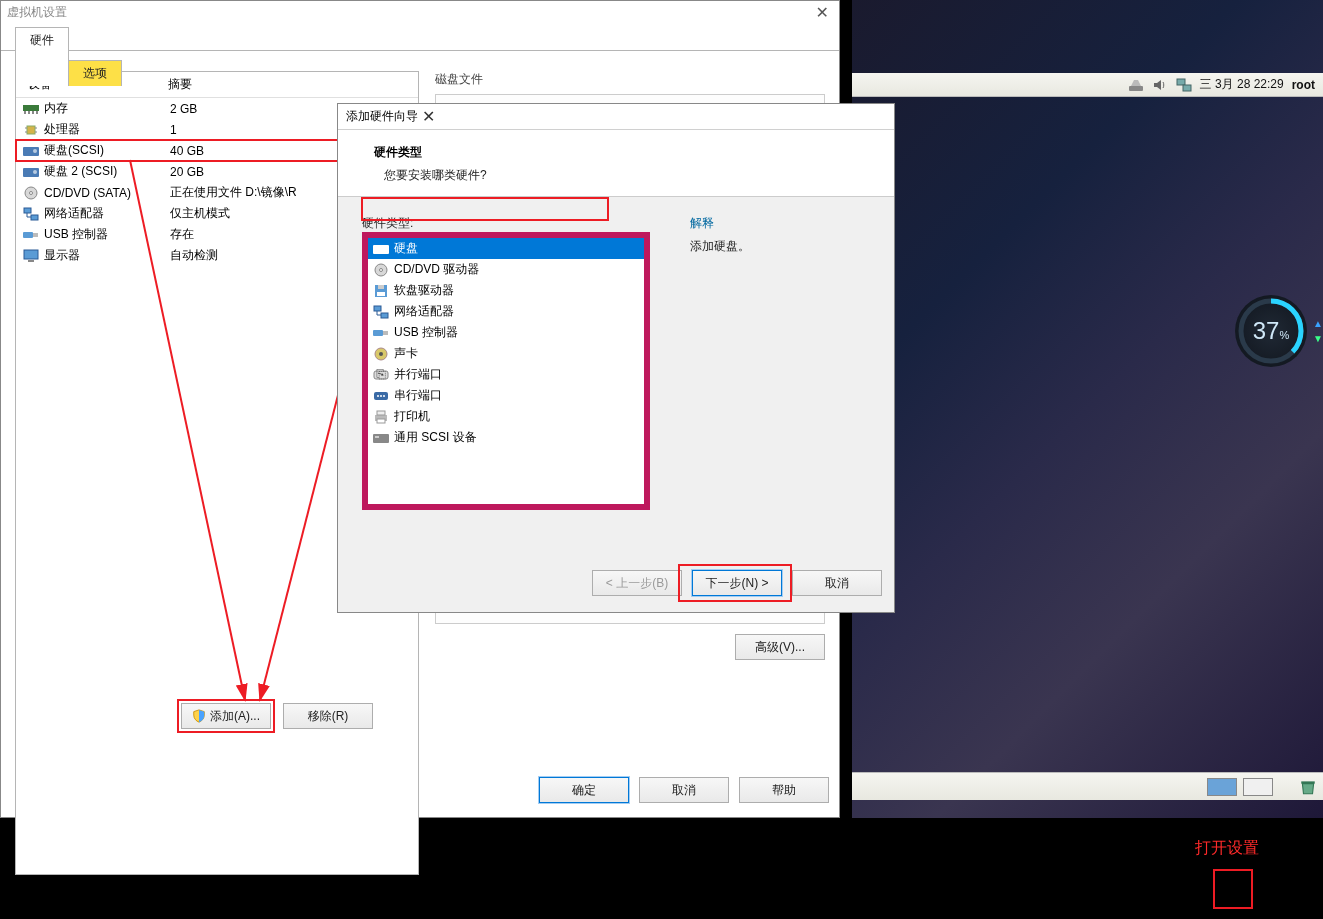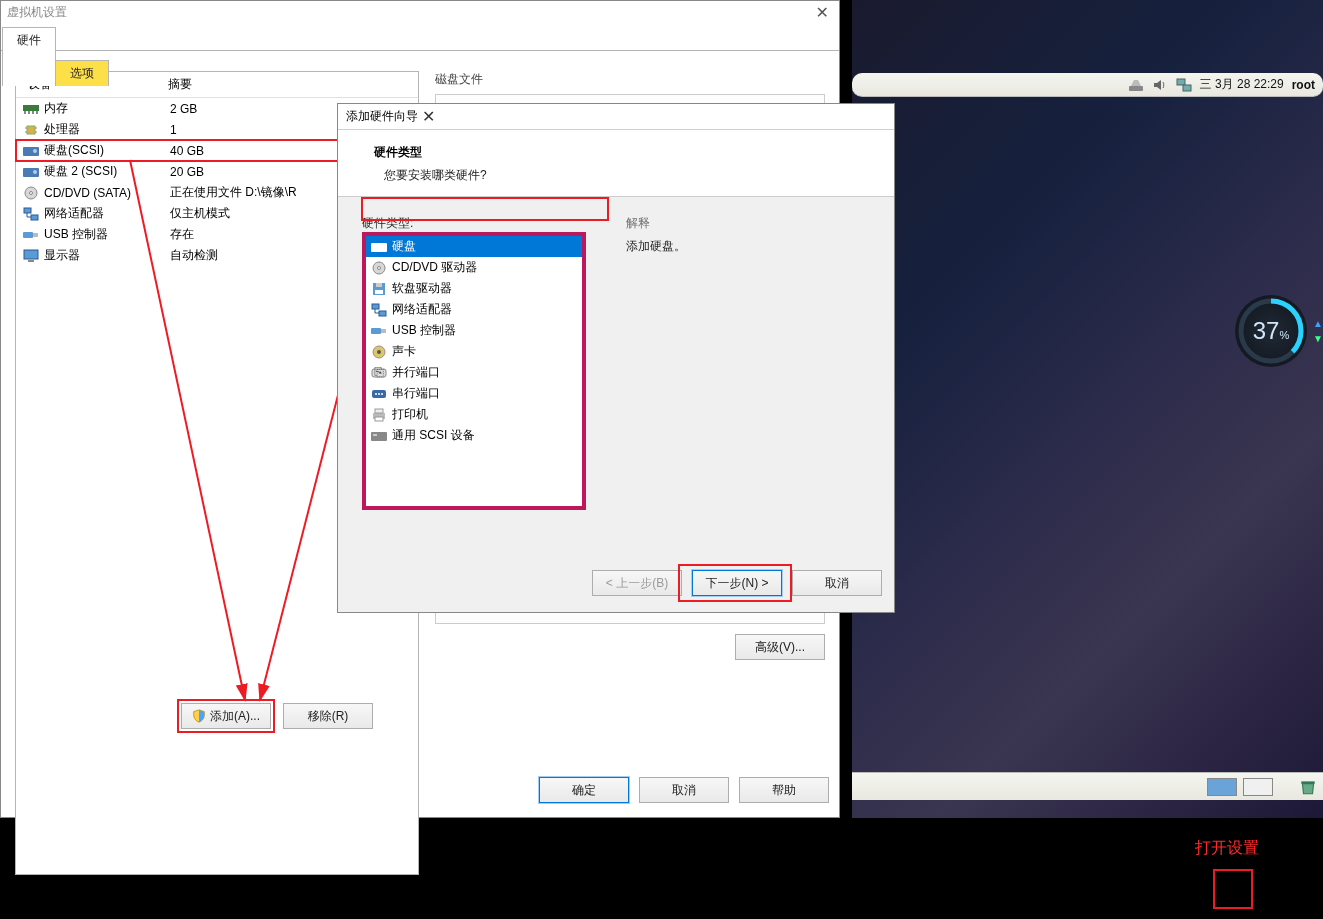--- a/index.html
+++ b/index.html
@@ -7,21 +7,21 @@
 
 
 .vm-desktop {
   position: absolute; left: 852px; top: 0; width: 471px; height: 818px;
   background: linear-gradient(135deg, #1a1a2e 0%, #16213e 30%, #2a2a4a 50%, #3a3550 70%, #1e1838 100%);
 }
 .vm-topbar {
   position: absolute; top: 73px; left: 0; right: 0; height: 24px;
   background: linear-gradient(#f5f5f0, #e8e8e0);
   border-bottom: 1px solid #bbb;
-  display: flex; align-items: center; justify-content: flex-end; gap: 8px; padding: 0 8px; border-radius: 10px;
+  display: flex; align-items: center; justify-content: flex-end; gap: 8px; padding: 0 8px;
 }
 .vm-topbar .tray-icon { width: 16px; height: 16px; display: inline-flex; align-items: center; justify-content: center; color: #555; }
 .vm-topbar .datetime { font-size: 12px; color: #111; white-space: pre; }
 .vm-topbar .user { font-size: 12px; font-weight: bold; color: #111; }
 .vm-bottombar {
   position: absolute; bottom: 18px; left: 0; right: 0; height: 28px;
   background: linear-gradient(#f5f5f0, #e8e8e0);
   border-top: 1px solid #bbb;
   display: flex; align-items: center; justify-content: flex-end; gap: 6px; padding: 0 6px;
 }
@@ -44,21 +44,21 @@
 .vm-settings {
   position: absolute; left: 0; top: 0; width: 840px; height: 818px;
   background: #fff; border: 1px solid #888;
 }
 .vm-settings .titlebar {
   height: 22px; display: flex; align-items: center; justify-content: space-between;
   padding: 0 6px; color: #888; font-size: 13px;
 }
 .vm-settings .titlebar .close { font-size: 16px; color: #555; padding: 0 4px; }
 
-.tabs { display: flex; padding-left: 1px; margin-top: 4px; }
+.tabs { display: flex; padding-left: 14px; margin-top: 4px; }
 .tab {
   border: 1px solid #b5b5b5; border-bottom: none; padding: 4px 14px;
   background: #fff; margin-right: -1px; color: #222; position: relative; z-index: 2;
 }
 .tab.active { background: #fff; }
 .tab.inactive { background: #fde047; margin-top: 33px; }
 .tab-border { position: absolute; left: 0; right: 0; top: 49px; border-top: 1px solid #b5b5b5; z-index: 1; }
 
 .settings-body { position: absolute; top: 56px; left: 14px; right: 14px; bottom: 56px; }
 .device-panel {
@@ -99,26 +99,26 @@
   height: 26px; background: #fff; border-bottom: 1px solid #d0d0d0;
   display: flex; align-items: center; justify-content: flex-start; padding: 0 8px;
 }
 .wizard .wtitle .close { font-size: 16px; color: #333; padding: 0 4px; }
 .wizard .wheader { background: #fff; padding: 14px 20px 12px 28px; border-bottom: 1px solid #ccc; }
 .wizard .wheader .h1 { font-weight: bold; color: #000; margin-bottom: 6px; margin-left: 8px; }
 .wizard .wheader .h2 { color: #222; padding-left: 18px; }
 .wizard .wbody { padding: 18px 24px 0 24px; display: flex; gap: 40px; }
 .wizard .listlabel { color: #222; }
 .wizard .hwlist {
-  width: 224px; height: 278px; border: 4px solid #be185d; background: #fff; overflow: hidden;
+  width: 288px; height: 278px; border: 6px solid #be185d; background: #fff; overflow: hidden;
 }
 .wizard .hwlist .item { display: flex; align-items: center; height: 21px; padding-left: 4px; gap: 4px; }
 .wizard .hwlist .item.sel { background: #0078d7; color: #fff; }
 .wizard .hwlist .item .hicon { width: 18px; height: 16px; display: inline-flex; align-items: center; justify-content: center; }
-.wizard .explain .label { color: #737373; margin-bottom: 6px; }
+.wizard .explain .label { color: #0369a1; margin-bottom: 6px; }
 .wizard .explain .text { color: #222; }
 .wizard .wbuttons { position: absolute; right: 12px; bottom: 16px; display: flex; gap: 10px; }
 .wizard .wbuttons .btn:disabled, .wizard .wbuttons .btn.disabled { color: #9a9a9a; }
 
 .wizard .hwlist-hl { position: absolute; left: 23px; top: 93px; width: 248px; height: 24px; border: 2px solid #ed1c24; pointer-events: none; }
 .wizard .next-hl { position: absolute; right: 102px; bottom: 10px; width: 114px; height: 38px; border: 2px solid #ed1c24; pointer-events: none; }
 
 
 .arrow-svg { position: absolute; pointer-events: none; }
 

